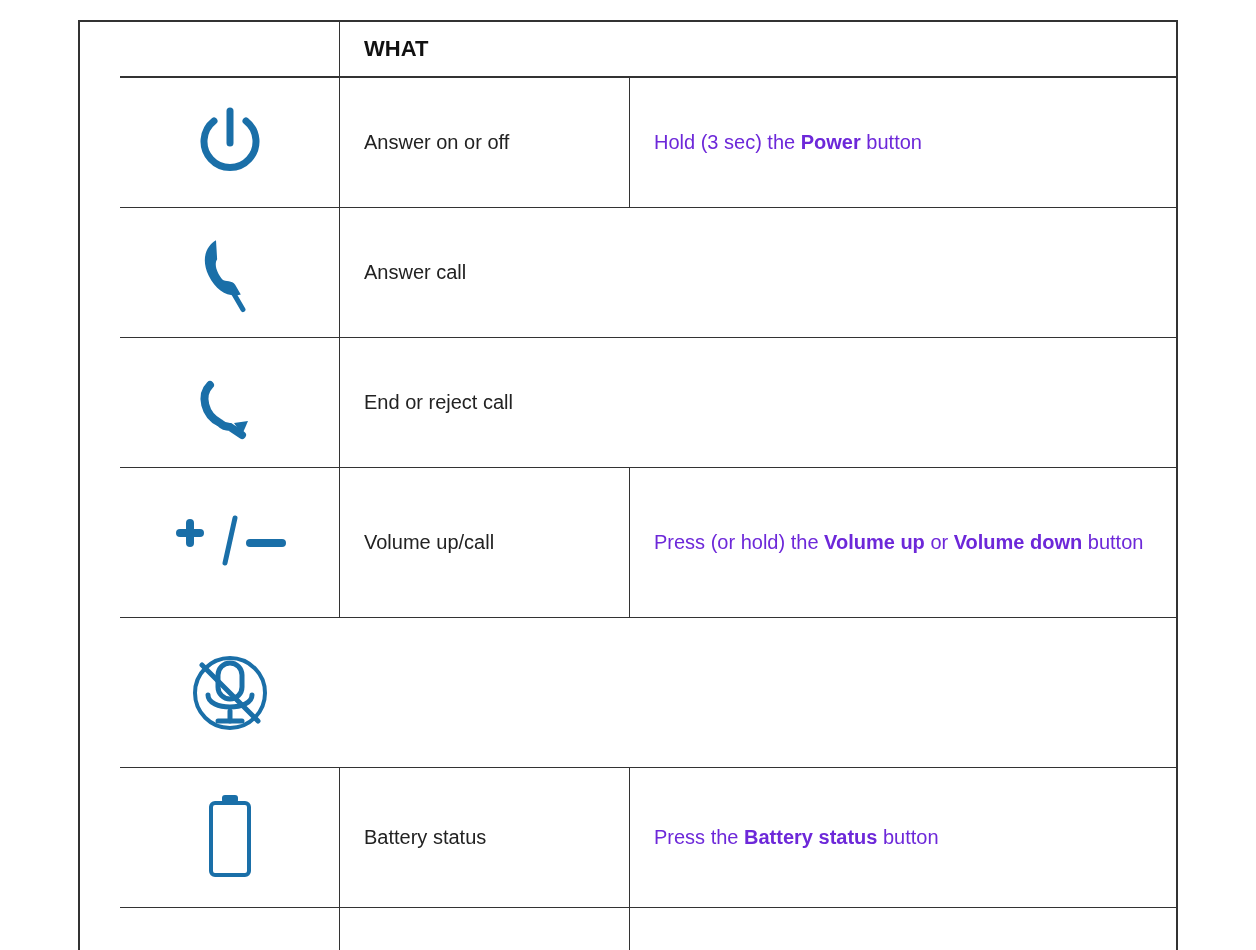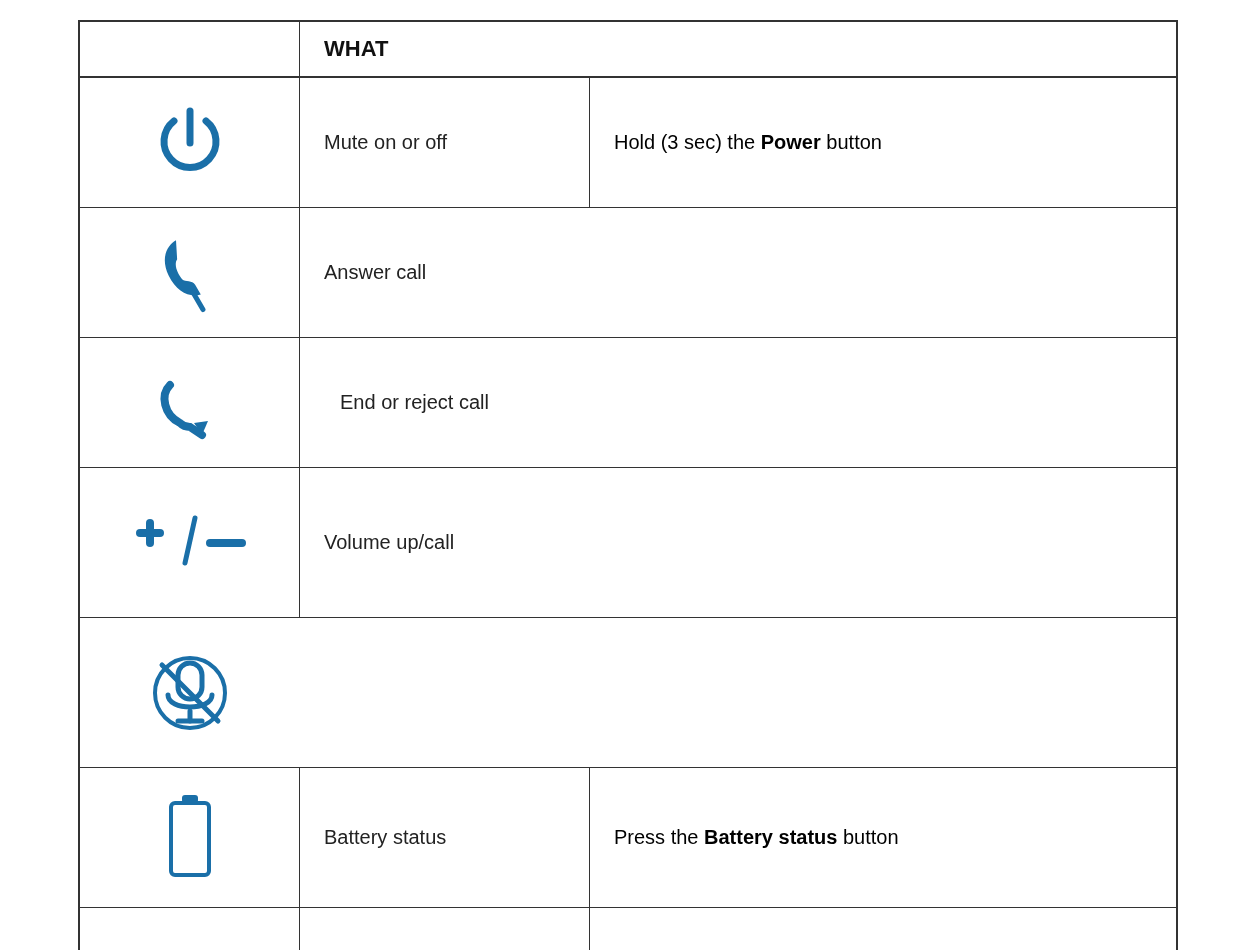--- a/index.html
+++ b/index.html
@@ -13,20 +13,21 @@
       min-height: 950px;
     }
     .table-wrapper {
       width: 1100px;
       border: 2px solid #333;
     }
     .table-row {
       display: grid;
       grid-template-columns: 220px 290px 1fr;
       border-bottom: 1px solid #333;
+      margin-left: 40px;
     }
     .table-row:last-child {
       border-bottom: none;
     }
     .header-row {
       border-bottom: 2px solid #333;
     }
     .cell {
       padding: 18px 24px;
       display: flex;
@@ -41,21 +42,21 @@
       justify-content: center;
     }
     .cell-what {
       justify-content: flex-start;
       font-size: 20px;
       color: #222;
     }
     .cell-how {
       justify-content: flex-start;
       font-size: 20px;
-      color: #000000;
+      color: #6d28d9;
     }
     .header-cell {
       font-weight: bold;
       font-size: 22px;
       color: #111;
       padding: 14px 24px;
     }
     .icon-svg {
       width: 80px;
       height: 80px;
@@ -75,40 +76,40 @@
   </div>
 
   <div class="table-row" style="min-height:130px;">
     <div class="cell cell-icon">
       <svg class="icon-svg" viewBox="0 0 80 80">
         <path d="M40 8 L40 40" stroke="#1a6fa8" stroke-width="7" stroke-linecap="round" fill="none"></path>
         <path d="M24 18 A26 26 0 1 0 56 18" stroke="#1a6fa8" stroke-width="7" stroke-linecap="round" fill="none"></path>
       </svg>
     </div>
     <div class="cell cell-what">
-      <span>Mute on or off</span>
+      <span>Answer on or off</span>
     </div>
     <div class="cell cell-how">
       <span>Hold (3 sec) the <b>Power</b> button</span>
     </div>
   </div>
 
   <div class="table-row" style="min-height:130px;">
     <div class="cell cell-icon">
       <svg class="icon-svg" viewBox="0 0 80 80">
         <path d="M18 12 C10 20, 8 34, 20 48 C32 62, 46 64, 56 58 L48 50 C44 46, 38 50, 34 48 C28 44, 22 36, 24 30 L18 12 Z" fill="#1a6fa8" transform="rotate(15, 40, 40)"></path>
         <path d="M48 58 L62 72" stroke="#1a6fa8" stroke-width="5" stroke-linecap="round" fill="none" transform="rotate(15,40,40)"></path>
       </svg>
     </div>
     <div class="cell cell-what">
       <span>Answer call</span>
     </div>
   </div>
 
-  <div class="table-row" style="min-height:130px;gap:16px;">
+  <div class="table-row" style="min-height:130px;">
     <div class="cell cell-icon">
       <svg class="icon-svg" viewBox="0 0 80 80">
 
         <path d="M20 22 C10 32, 14 52, 30 60 C32 62, 36 64, 40 64 L52 72" stroke="#1a6fa8" stroke-width="8" stroke-linecap="round" fill="none"></path>
         <polygon points="44,60 52,72 58,58" fill="#1a6fa8"></polygon>
       </svg>
     </div>
     <div class="cell cell-what">
       <span>End or reject call</span>
     </div>
@@ -121,20 +122,23 @@
         <line x1="20" y1="35" x2="20" y2="15" stroke="#1a6fa8" stroke-width="8" stroke-linecap="round"></line>
         <line x1="10" y1="25" x2="30" y2="25" stroke="#1a6fa8" stroke-width="8" stroke-linecap="round"></line>
 
         <line x1="55" y1="55" x2="65" y2="10" stroke="#1a6fa8" stroke-width="5" stroke-linecap="round"></line>
 
         <line x1="80" y1="35" x2="112" y2="35" stroke="#1a6fa8" stroke-width="8" stroke-linecap="round"></line>
       </svg>
     </div>
     <div class="cell cell-what">
       <span>Volume up/call</span>
+    </div>
+    <div class="cell cell-how">
+      <span>Press (or hold) the <b>Volume up</b> or <b>Volume down</b> button</span>
     </div>
   </div>
 
   <div class="table-row" style="min-height:150px;">
     <div class="cell cell-icon">
       <svg class="icon-svg" viewBox="0 0 80 80">
 
         <rect x="28" y="10" width="24" height="36" rx="12" ry="12" fill="none" stroke="#1a6fa8" stroke-width="5"></rect>
 
         <path d="M18 42 C18 58, 62 58, 62 42" stroke="#1a6fa8" stroke-width="5" fill="none" stroke-linecap="round"></path>

